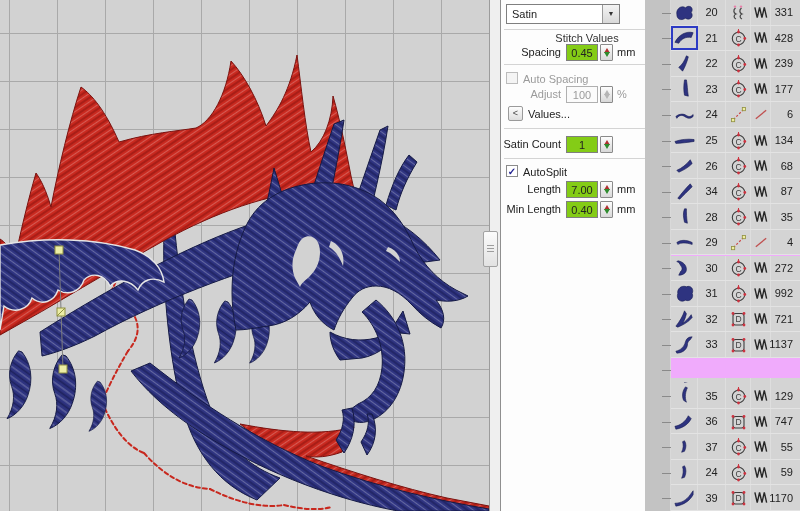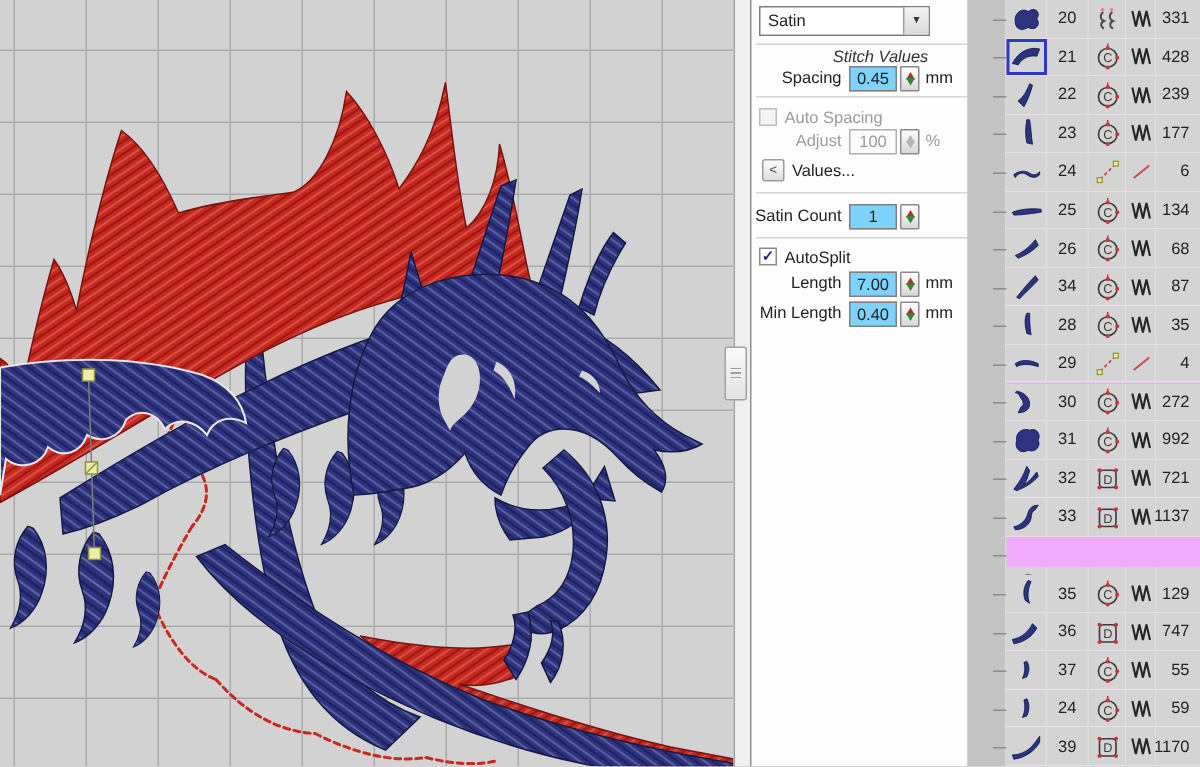--- a/index.html
+++ b/index.html
@@ -15,24 +15,24 @@
   #grip{position:absolute;left:483px;top:231px;width:15px;height:36px;background:linear-gradient(#fbfbfb,#e2e2e2);border:1px solid #a2a2a2;border-radius:2px;z-index:6;}
   #grip .lines{position:absolute;left:3px;top:13px;width:7px;height:8px;
     background:repeating-linear-gradient(#9d9d9d 0 1px,transparent 1px 3px);}
 
   
   #panel{position:absolute;left:500px;top:0;width:174px;height:511px;background:#fdfdfd;border-left:1px solid #8f8f8f;border-right:1px solid #9c9c9c;font-size:11px;color:#222;}
   .combo{position:absolute;left:5px;top:4px;width:114px;height:20px;background:#fff;border:1px solid #7f7f7f;}
   .combo .cval{position:absolute;left:5px;top:3px;}
   .combo .cbtn{position:absolute;right:0;top:0;width:17px;height:18px;background:linear-gradient(#f4f4f4,#d9d9d9);border-left:1px solid #9a9a9a;color:#333;font-size:7px;text-align:center;line-height:18px;}
   .psep{position:absolute;left:3px;right:4px;height:1px;background:#d4d4d4;}
-  .ptitle{position:absolute;left:0;right:0;text-align:center;color:#333;font-style:italic;}
+  .ptitle{position:absolute;left:0;right:0;text-align:center;color:#333;}
   .prow{position:absolute;left:0;right:1px;height:18px;}
   .plabel{position:absolute;left:0;width:60px;top:2px;text-align:right;}
-  .pinput{position:absolute;left:65px;top:0;width:32px;height:17px;border:1px solid #7f7f7f;background:#7dd3fc;text-align:center;font-size:11px;padding:0;color:#222;}
+  .pinput{position:absolute;left:65px;top:0;width:32px;height:17px;border:1px solid #7f7f7f;background:#84cc16;text-align:center;font-size:11px;padding:0;color:#222;}
   .pinput.dis{border-color:#b0b0b0;color:#9b9b9b;background:#fbfbfb;}
   .spin{position:absolute;left:99px;top:0;width:13px;height:17px;background:linear-gradient(#fdfdfd,#d8d8d8);border:1px solid #8a8a8a;border-radius:1px;}
   .spin .up{position:absolute;left:3px;top:3px;width:0;height:0;border-left:3px solid transparent;border-right:3px solid transparent;border-bottom:5px solid #b03030;}
   .spin .dn{position:absolute;left:3px;bottom:3px;width:0;height:0;border-left:3px solid transparent;border-right:3px solid transparent;border-top:5px solid #2e8b2e;}
   .spin.dis .up{border-bottom-color:#b5b5b5;}
   .spin.dis .dn{border-top-color:#b5b5b5;}
   .unit{position:absolute;left:116px;top:2px;}
   .unit.dis,.plabel.dis,.cblabel.dis{color:#9b9b9b;}
   .cbox{position:absolute;left:5px;top:2px;width:12px;height:12px;background:#fff;border:1px solid #8b8b8b;font-size:10px;line-height:11px;text-align:center;color:#1d1d8f;font-weight:bold;}
   .cbox.dis{border-color:#bcbcbc;background:#f4f4f4;}

